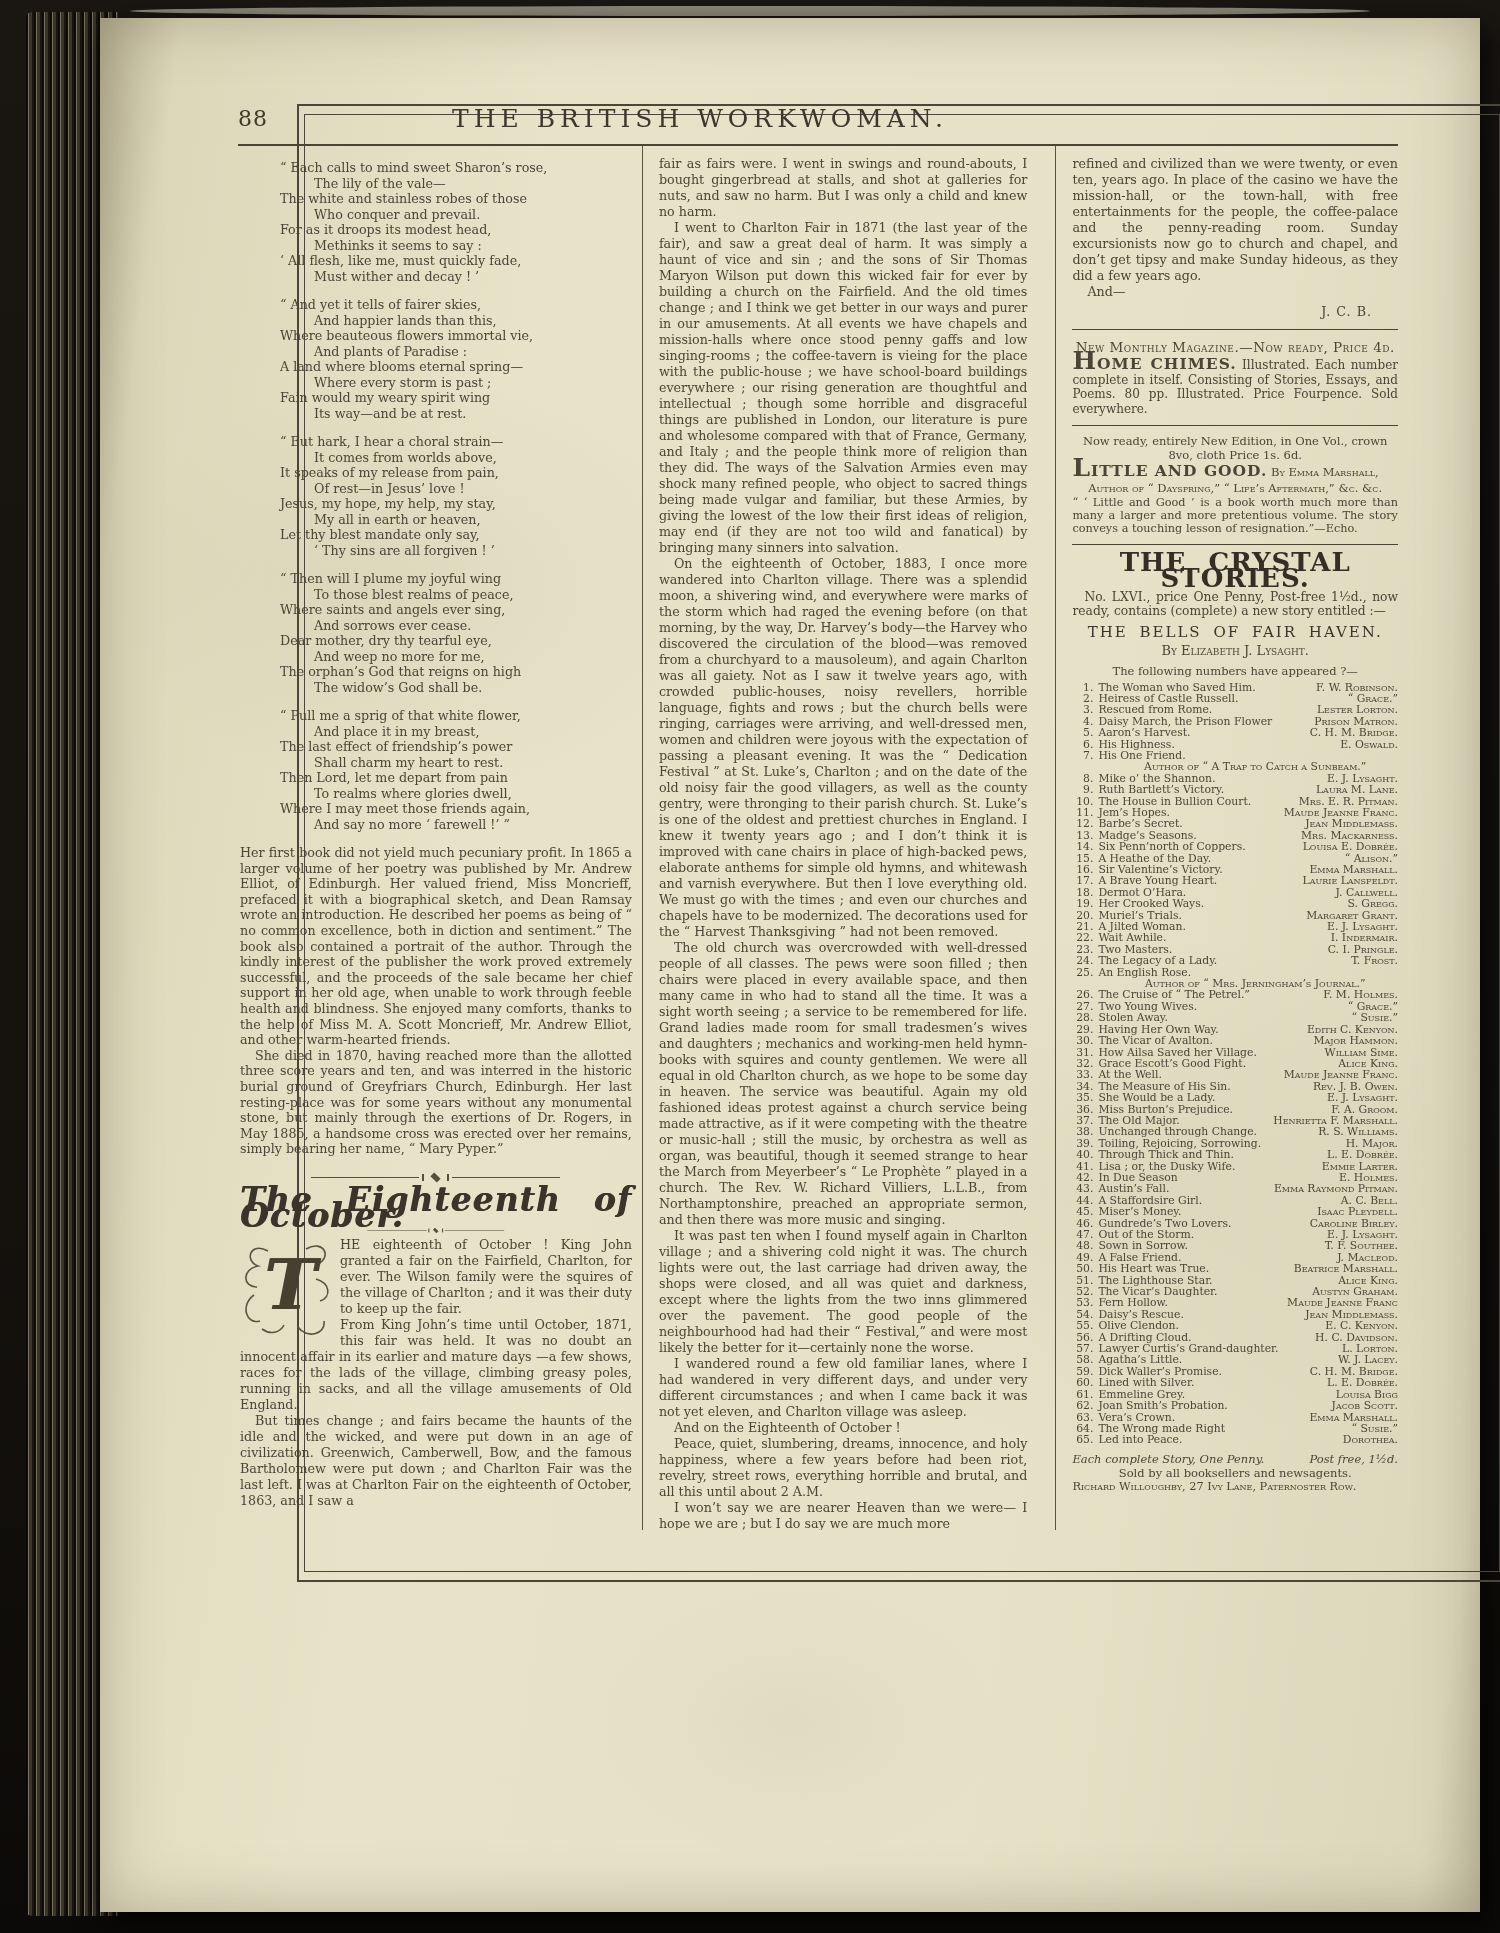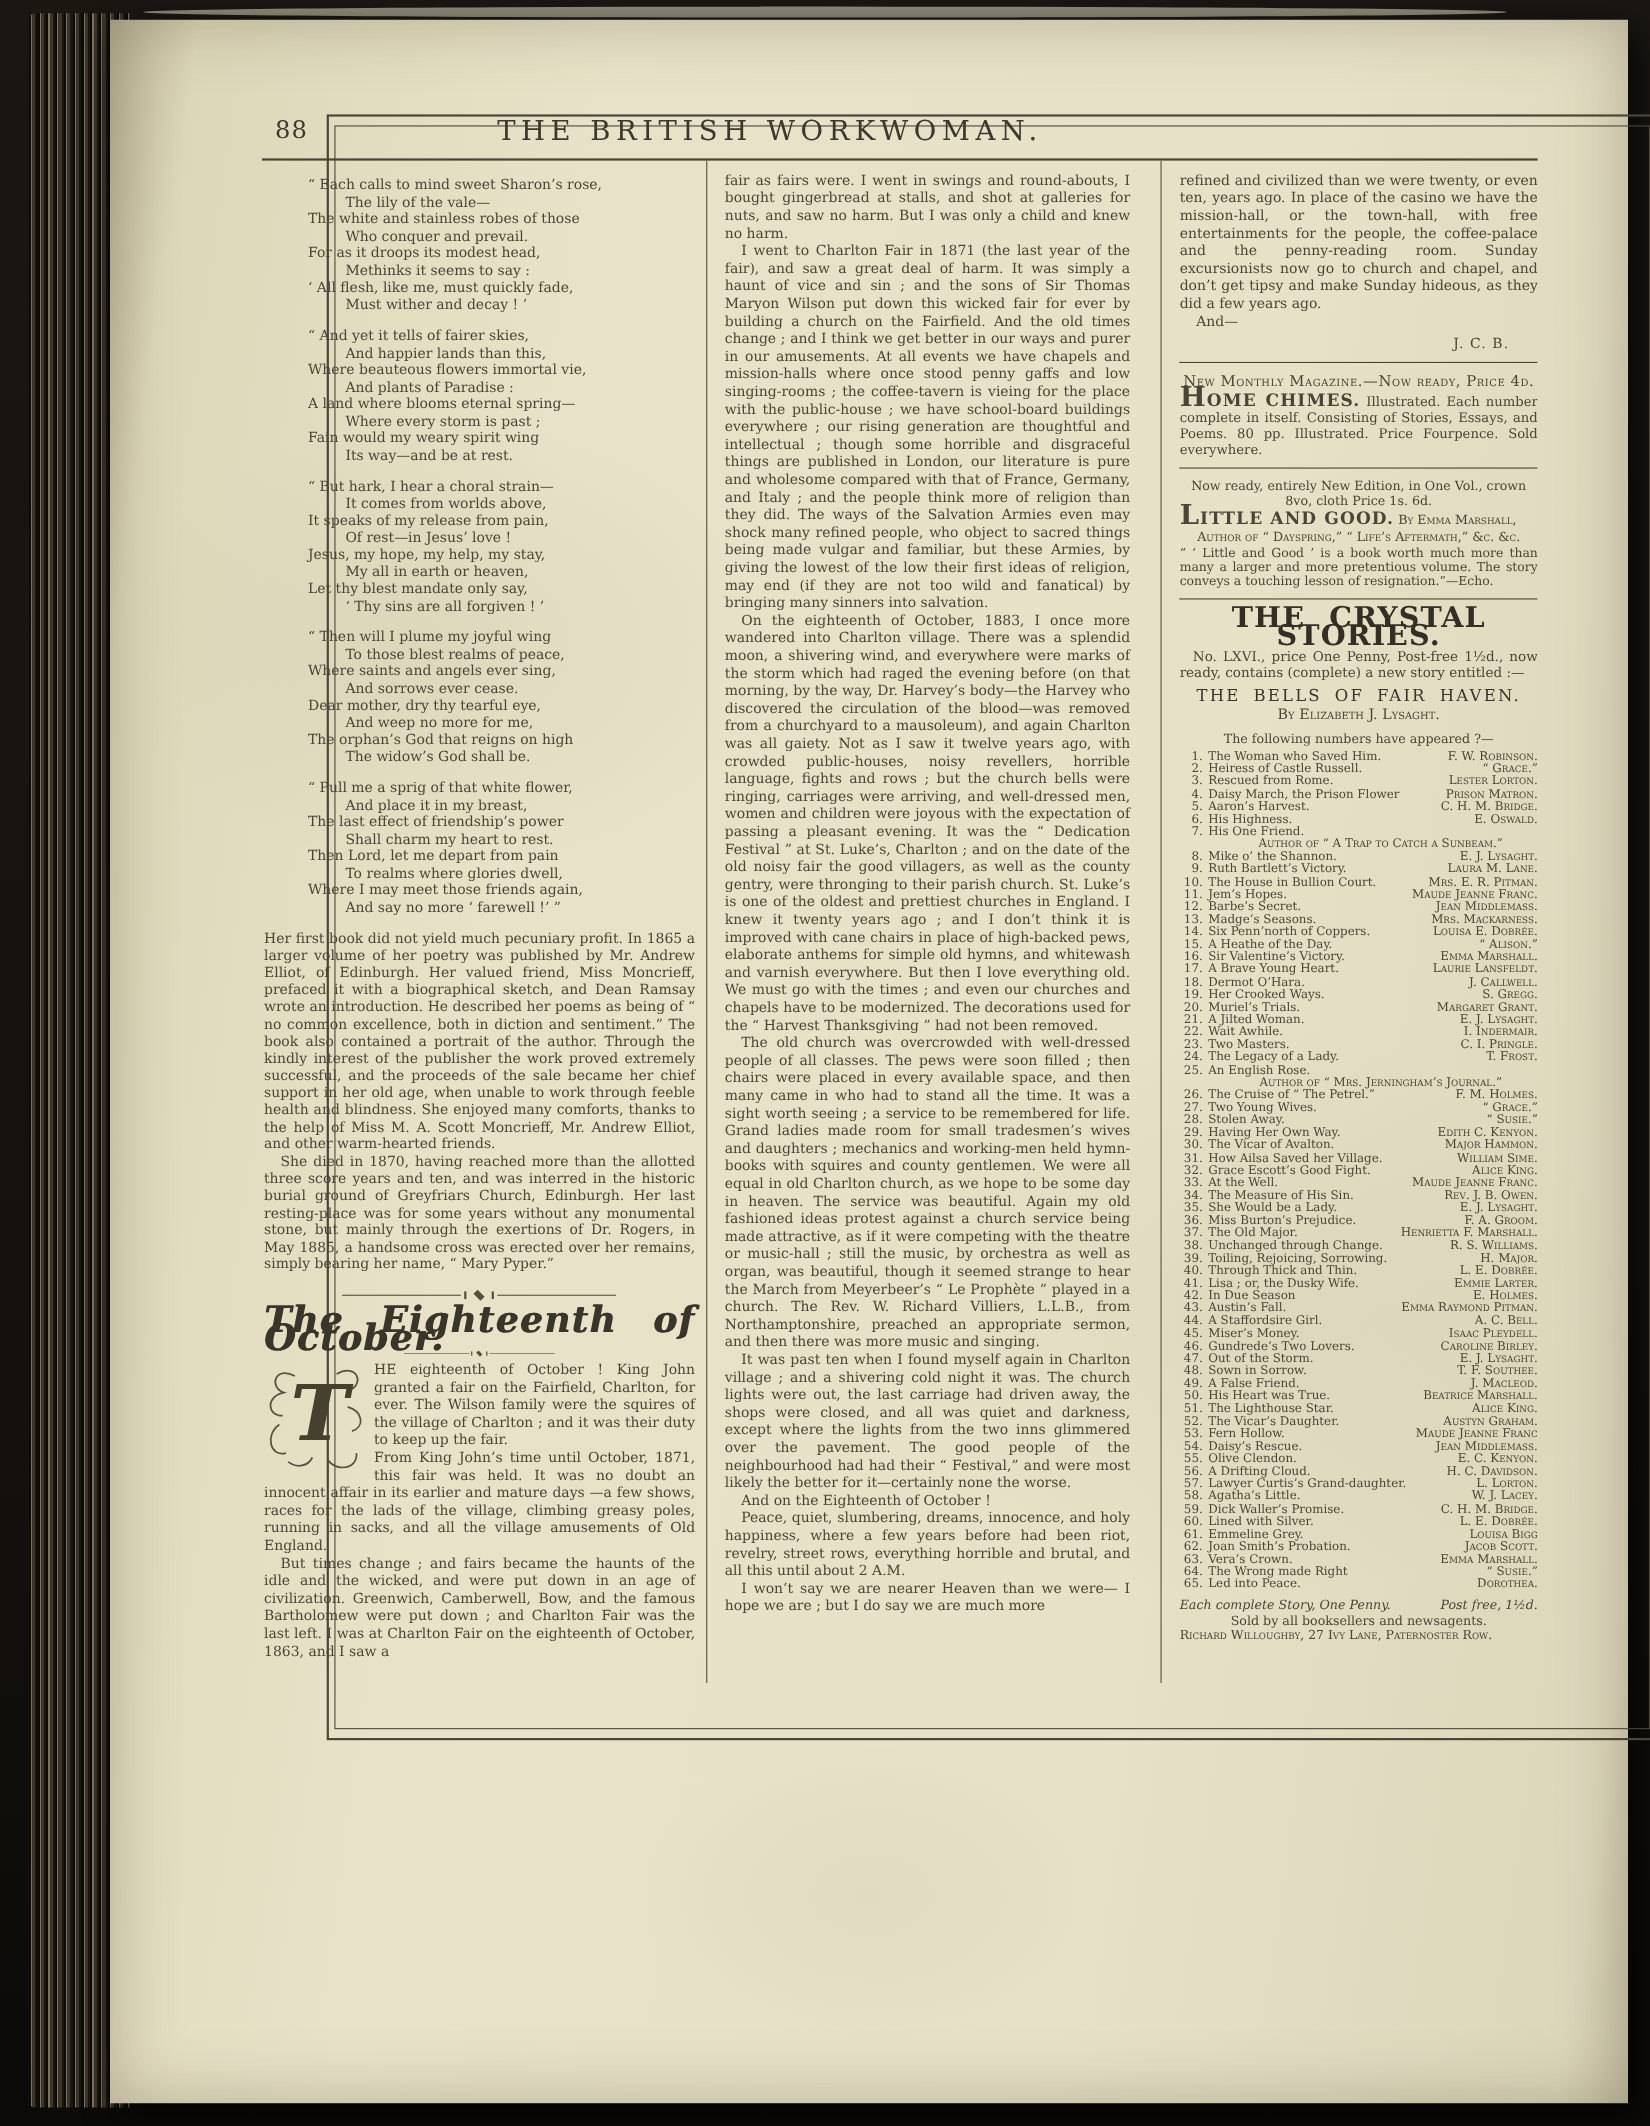--- a/index.html
+++ b/index.html
@@ -16,21 +16,21 @@
   .page::after{content:"";position:absolute;inset:0;pointer-events:none;
     background:radial-gradient(420px 300px at 22% 30%,rgba(110,100,70,.07),transparent 70%),
                radial-gradient(500px 380px at 75% 62%,rgba(110,100,70,.06),transparent 70%),
                radial-gradient(300px 200px at 50% 90%,rgba(110,100,70,.05),transparent 70%);}
   
   .frame{position:absolute;left:197px;top:86px;width:1206px;height:1474px;border:2px solid #4c463a;}
   .frame-inner{position:absolute;left:5px;right:5px;top:8px;bottom:8px;border:1px solid #4c463a;}
   
   .content{position:absolute;left:238px;top:98px;width:1160px;height:1448px;color:#4b4537;overflow:hidden;}
   .masthead{position:relative;height:44px;}
-  .page-num{position:absolute;left:12px;top:8px;font-size:22px;letter-spacing:1px;color:#3f3a2e;}
+  .page-num{position:absolute;left:0;top:8px;font-size:22px;letter-spacing:1px;color:#3f3a2e;}
   .mast-title{position:absolute;left:0;top:6px;width:924px;text-align:center;font-size:25px;letter-spacing:5px;color:#3d382d;}
   .head-rule{border:0;border-top:2.2px solid #4a4433;margin:2px 0 0 0;}
   .cols{display:flex;height:1384px;overflow:hidden;font-size:12.7px;line-height:16px;text-align:justify;}
   .col{overflow:hidden;}
   .col-left{width:402px;padding:10px 10px 0 2px;}
   .col-mid{width:378px;border-left:1.5px solid #59523e;padding:10px 12px 0 16px;}
   .col-right{width:334px;border-left:1.5px solid #59523e;padding:10px 0 0 16px;margin-left:16px;}
   p{margin:0;}
   .para{text-indent:15px;}
   .host p:first-of-type{text-indent:0;}
@@ -197,20 +197,21 @@
         </div>
       </div>
 
       <div class="col col-mid host">
 
       <p class="para">fair as fairs were. I went in swings and round-abouts, I bought gingerbread at stalls, and shot at galleries for nuts, and saw no harm. But I was only a child and knew no harm.</p>
           <p class="para">I went to Charlton Fair in 1871 (the last year of the fair), and saw a great deal of harm. It was simply a haunt of vice and sin ; and the sons of Sir Thomas Maryon Wilson put down this wicked fair for ever by building a church on the Fairfield. And the old times change ; and I think we get better in our ways and purer in our amusements. At all events we have chapels and mission-halls where once stood penny gaffs and low singing-rooms ; the coffee-tavern is vieing for the place with the public-house ; we have school-board buildings everywhere ; our rising generation are thoughtful and intellectual ; though some horrible and disgraceful things are published in London, our literature is pure and wholesome compared with that of France, Germany, and Italy ; and the people think more of religion than they did. The ways of the Salvation Armies even may shock many refined people, who object to sacred things being made vulgar and familiar, but these Armies, by giving the lowest of the low their first ideas of religion, may end (if they are not too wild and fanatical) by bringing many sinners into salvation.</p>
           <p class="para">On the eighteenth of October, 1883, I once more wandered into Charlton village. There was a splendid moon, a shivering wind, and everywhere were marks of the storm which had raged the evening before (on that morning, by the way, Dr. Harvey’s body—the Harvey who discovered the circulation of the blood—was removed from a churchyard to a mausoleum), and again Charlton was all gaiety. Not as I saw it twelve years ago, with crowded public-houses, noisy revellers, horrible language, fights and rows ; but the church bells were ringing, carriages were arriving, and well-dressed men, women and children were joyous with the expectation of passing a pleasant evening. It was the “ Dedication Festival ” at St. Luke’s, Charlton ; and on the date of the old noisy fair the good villagers, as well as the county gentry, were thronging to their parish church. St. Luke’s is one of the oldest and prettiest churches in England. I knew it twenty years ago ; and I don’t think it is improved with cane chairs in place of high-backed pews, elaborate anthems for simple old hymns, and whitewash and varnish everywhere. But then I love everything old. We must go with the times ; and even our churches and chapels have to be modernized. The decorations used for the “ Harvest Thanksgiving ” had not been removed.</p>
           <p class="para">The old church was overcrowded with well-dressed people of all classes. The pews were soon filled ; then chairs were placed in every available space, and then many came in who had to stand all the time. It was a sight worth seeing ; a service to be remembered for life. Grand ladies made room for small tradesmen’s wives and daughters ; mechanics and working-men held hymn-books with squires and county gentlemen. We were all equal in old Charlton church, as we hope to be some day in heaven. The service was beautiful. Again my old fashioned ideas protest against a church service being made attractive, as if it were competing with the theatre or music-hall ; still the music, by orchestra as well as organ, was beautiful, though it seemed strange to hear the March from Meyerbeer’s “ Le Prophète ” played in a church. The Rev. W. Richard Villiers, L.L.B., from Northamptonshire, preached an appropriate sermon, and then there was more music and singing.</p>
           <p class="para">It was past ten when I found myself again in Charlton village ; and a shivering cold night it was. The church lights were out, the last carriage had driven away, the shops were closed, and all was quiet and darkness, except where the lights from the two inns glimmered over the pavement. The good people of the neighbourhood had had their “ Festival,” and were most likely the better for it—certainly none the worse.</p>
+          <p class="para">I wandered round a few old familiar lanes, where I had wandered in very different days, and under very different circumstances ; and when I came back it was not yet eleven, and Charlton village was asleep.</p>
           <p class="para">And on the Eighteenth of October !</p>
           <p class="para">Peace, quiet, slumbering, dreams, innocence, and holy happiness, where a few years before had been riot, revelry, street rows, everything horrible and brutal, and all this until about 2 A.M.</p>
           <p class="para">I won’t say we are nearer Heaven than we were— I hope we are ; but I do say we are much more</p>
         </div>
 
       <div class="col col-right">
         <div class="host">
 
         <p class="para">refined and civilized than we were twenty, or even ten, years ago. In place of the casino we have the mission-hall, or the town-hall, with free entertainments for the people, the coffee-palace and the penny-reading room. Sunday excursionists now go to church and chapel, and don’t get tipsy and make Sunday hideous, as they did a few years ago.</p>
             <p class="para">And—</p>

